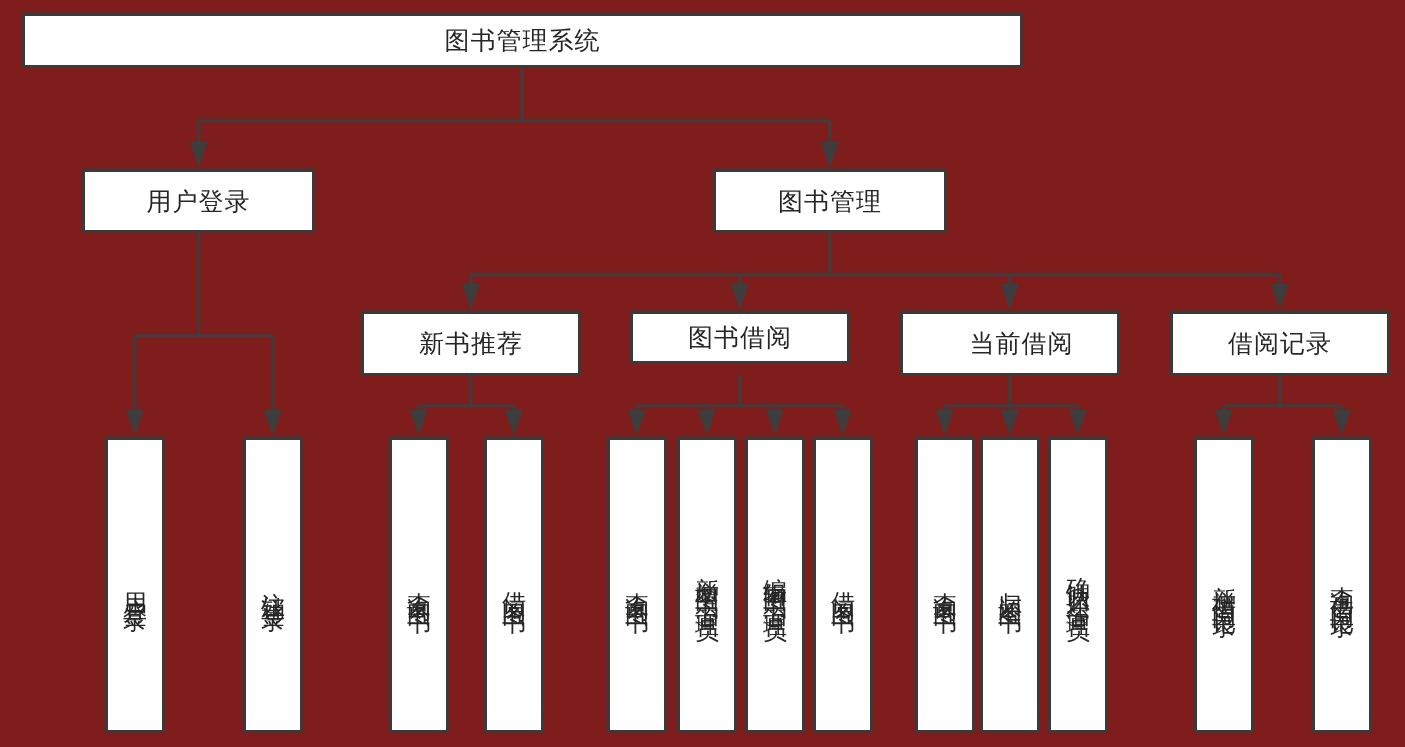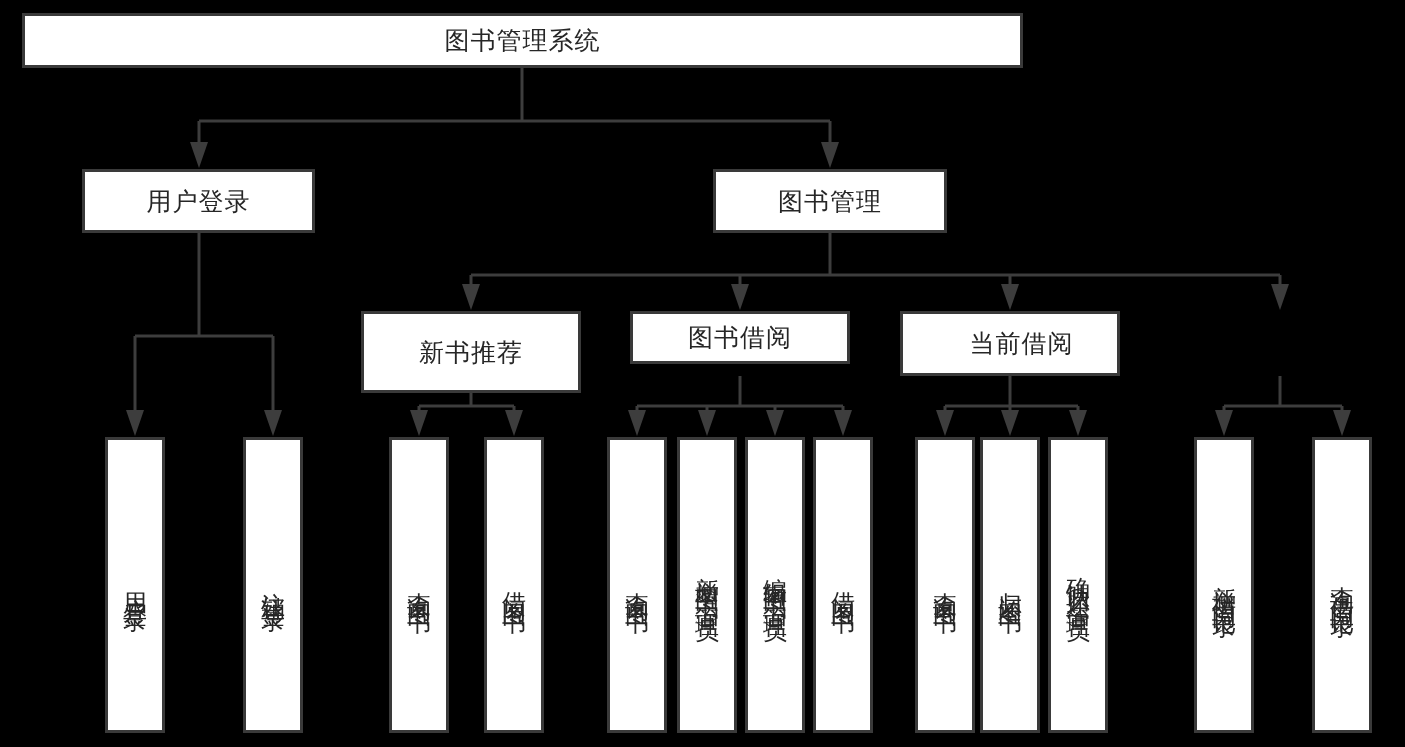--- a/index.html
+++ b/index.html
@@ -1,20 +1,20 @@
 <!DOCTYPE html>
 <html><head>
 <meta charset="utf-8">
 <style>
   html, body { margin: 0; padding: 0; background: #ffffff; }
   .canvas {
     position: relative;
     width: 1405px;
     height: 747px;
-    background: #000000;
+    background: #7f1d1d;
     font-family: "Liberation Sans", sans-serif;
     overflow: hidden;
   }
   .connector-layer {
     position: absolute;
     left: 0; top: 0;
     width: 1405px; height: 747px;
     z-index: 1;
   }
   .node {
@@ -104,28 +104,31 @@
     <span class="h-label">图书管理系统</span>
   </div>
 
   <div class="node" style="left:82px; top:169px; width:233px; height:64px;">
     <span class="h-label">用户登录</span>
   </div>
   <div class="node" style="left:713px; top:169px; width:234px; height:64px;">
     <span class="h-label">图书管理</span>
   </div>
 
-  <div class="node" style="left:361px; top:311px; width:220px; height:82px;">
+  <div class="node" style="left:361px; top:311px; width:220px; height:65px;">
     <span class="h-label">新书推荐</span>
   </div>
   <div class="node" style="left:630px; top:311px; width:220px; height:53px;">
     <span class="h-label">图书借阅</span>
   </div>
   <div class="node" style="left:900px; top:311px; width:220px; height:65px;padding-left:23px;">
     <span class="h-label">当前借阅</span>
+  </div>
+  <div class="node" style="left:1170px; top:311px; width:220px; height:65px;">
+    <span class="h-label">借阅记录</span>
   </div>
 
   <div class="node" style="left:105px; top:437px; width:60px; height:296px;">
     <span class="v-label">用户登录</span>
   </div>
   <div class="node" style="left:243px; top:437px; width:60px; height:296px;">
     <span class="v-label">注销登录</span>
   </div>
 
   <div class="node" style="left:389px; top:437px; width:60px; height:296px;">

